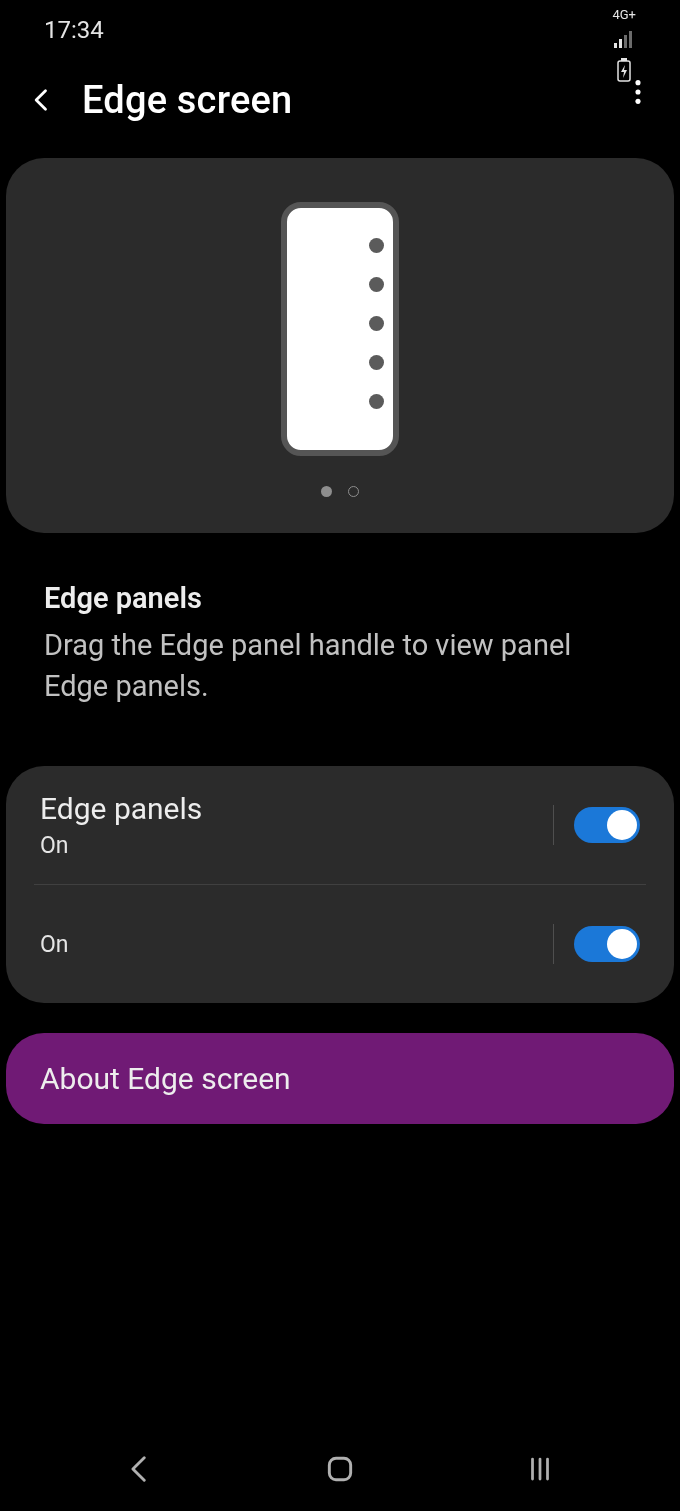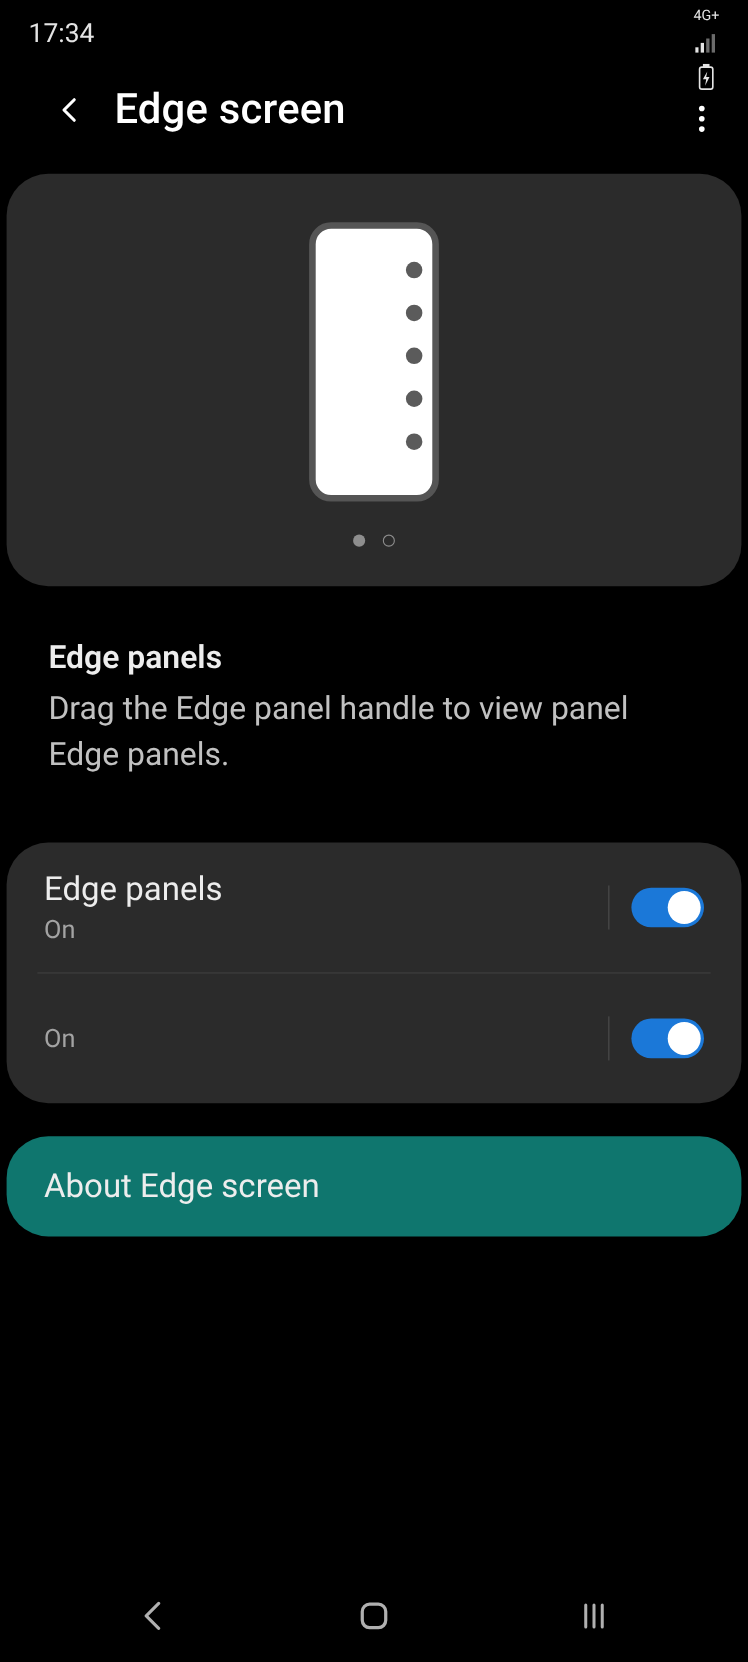--- a/index.html
+++ b/index.html
@@ -1,25 +1,25 @@
 <!DOCTYPE html>
 <html><head>
 <meta charset="utf-8">
 <style>
   * { box-sizing: border-box; margin: 0; padding: 0; }
   html, body { width: 680px; height: 1511px; background: #000; color: #fff; font-family: -apple-system, "Segoe UI", Roboto, Arial, sans-serif; overflow: hidden; }
   body { position: relative; }
 
   
-  .status-bar { display: flex; justify-content: space-between; align-items: center; height: 60px; padding: 0 26px; font-size: 24px; color: #e4e4e4; font-weight: 400; text-align: center;}
+  .status-bar { display: flex; justify-content: space-between; align-items: center; height: 60px; padding: 0 44px; font-size: 24px; color: #e4e4e4; font-weight: 400; text-align: center;}
   .status-right { display: flex; align-items: center; gap: 10px; flex-direction: column; }
   .status-right svg { display: block; }
 
   
-  .toolbar { display: flex; align-items: flex-end; justify-content: space-between; padding: 18px 28px 26px 28px; margin-left: 22px; }
+  .toolbar { display: flex; align-items: flex-start; justify-content: space-between; padding: 18px 28px 26px 28px; }
   .toolbar-left { display: flex; align-items: center; gap: 26px; }
   .tb-title { font-size: 38px; font-weight: 500; letter-spacing: .2px;}
   .tb-back svg, .tb-more svg { display:block; }
 
   
   .card { background: #2b2b2b; border-radius: 38px; margin: 10px 6px 0 6px; }
   .preview-card { height: 375px; display:flex; flex-direction:column; align-items:center; justify-content:center; position: relative;}
   .phone-mock { width: 118px; height: 254px; border: 6px solid #555; border-radius: 20px; background:#fff; position:relative; margin-top: 8px;}
   .phone-mock .dot { position:absolute; width: 15px; height:15px; border-radius:50%; background:#5b5b5b; right: 9px;}
   .phone-mock .d1{ top: 30px;} .phone-mock .d2{ top: 69px;} .phone-mock .d3{ top:108px;} .phone-mock .d4{ top:147px;} .phone-mock .d5{ top:186px;}
@@ -30,28 +30,28 @@
   
   .section-hdr { padding: 48px 44px 10px 44px; }
   .section-title { font-size: 29px; font-weight:600; color: #ededed; margin-bottom: 10px;}
   .section-sub { font-size: 29px; color: #c1c1c1; line-height: 1.4; font-weight:400;}
 
   
   .list-card { margin: 50px 6px 0 6px; background:#2b2b2b; border-radius: 38px; overflow:hidden;}
   .row { display:flex; align-items:center; justify-content:space-between; padding: 24px 34px; min-height: 118px;}
   .row-main{ display:flex; flex-direction:column; gap:6px;}
   .row-title { font-size: 30px; font-weight:400; color:#ededed;}
-  .row-status { font-size: 23px; color:#a3a3a3;}
+  .row-status { font-size: 23px; color:#e5e5e5;}
   .row-right { display:flex; align-items:center; gap:20px;}
   .vsep { width:1px; height: 40px; background:#4f4f4f;}
   .divider { height:1px; background:#404040; margin: 0 28px;}
   .switch { position: relative; width: 66px; height: 36px; border-radius: 20px; background:#1b78d8; display:inline-block;}
   .switch-knob{ position:absolute; width:30px; height:30px; border-radius:50%; background:#fff; top:3px; right:3px;}
 
-  .about-card { margin: 30px 6px 0 6px; background:#0f766e; border-radius:38px; padding: 28px 34px;}
+  .about-card { margin: 30px 6px 0 6px; background:#701a75; border-radius:38px; padding: 28px 34px;}
   .about-title { font-size:30px; font-weight:400; color:#ededed;}
 
   
   .navbar { position:absolute; bottom:0; left:0; right:0; height:74px; display:flex; align-items:center; justify-content:space-around; padding: 0 40px 10px 40px;}
   .navbar svg{ display:block; opacity:.85;}
 </style>
 </head>
 <body>
 
 <div class="status-bar">

